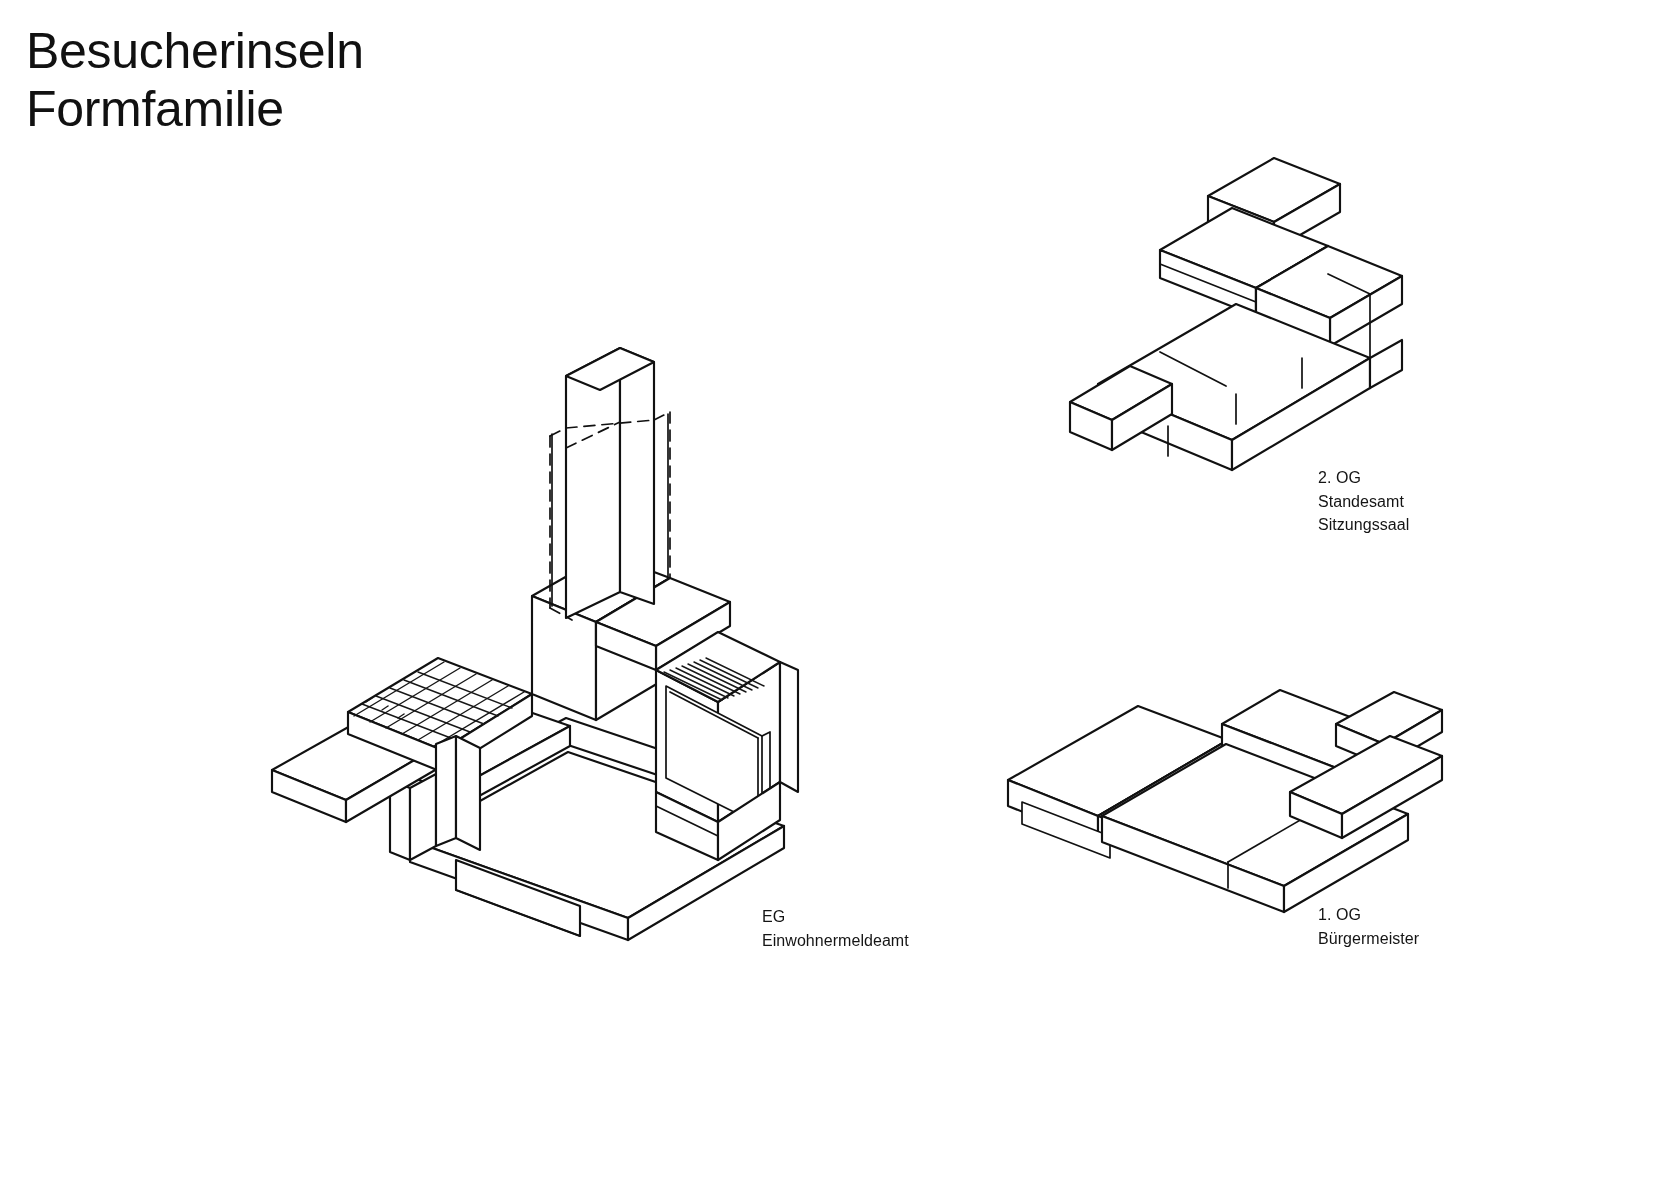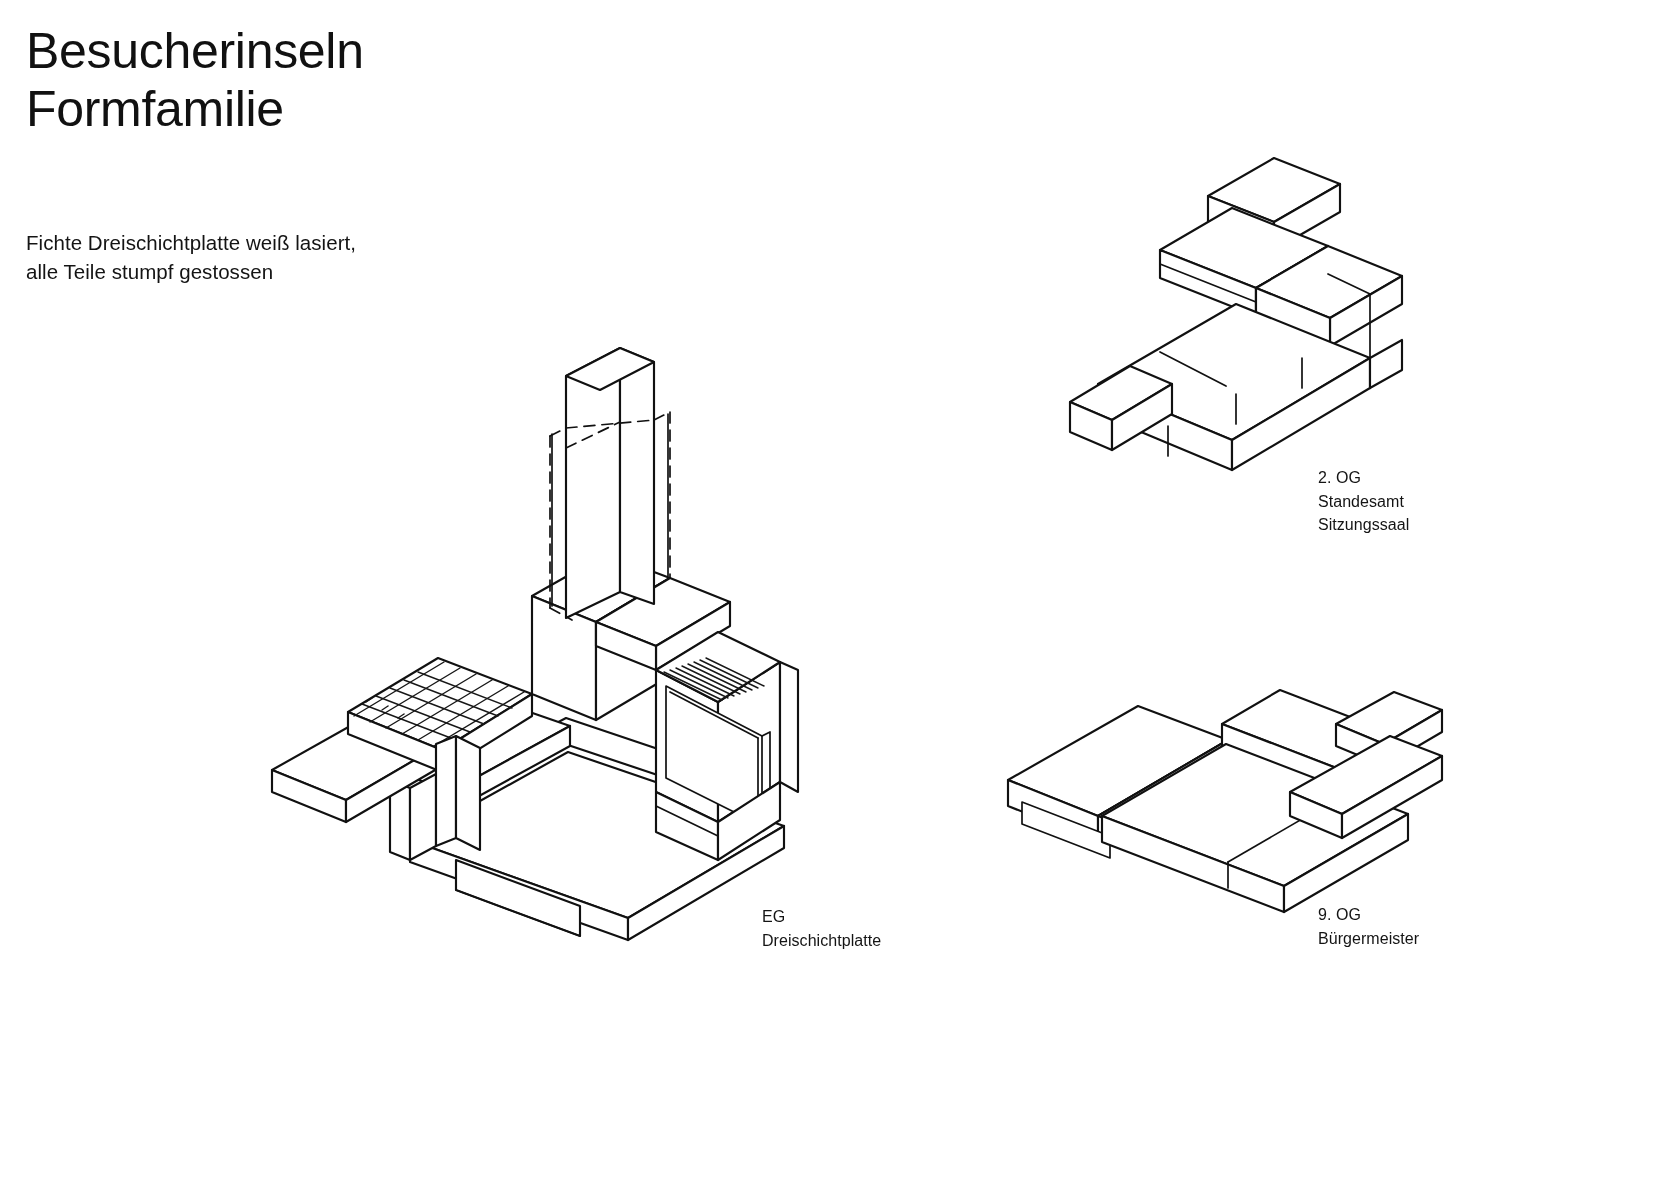--- a/index.html
+++ b/index.html
@@ -101,22 +101,20 @@
   }
 </style>
 </head>
 <body>
 
 <div id="board">
 
   <div class="title">Besucherinseln
 Formfamilie</div>
 
-  <div class="note">Fichte Dreischichtplatte weiß lasiert,
-alle Teile stumpf gestossen</div>
 
   <div class="drawing" style="left:250px; top:340px; width:600px; height:640px;">
     <svg width="600" height="640" viewBox="0 0 600 640">
 
       <path class="face" d="M172 454 L316 378 L512 444 L368 528 Z" transform="translate(0,0)"></path>
 
       <path class="face" d="M146 486 L303 400 L524 474 L370 566 Z"></path>
 
       <path class="face" d="M160 500 L318 412 L534 486 L378 578 Z"></path>
 
@@ -297,22 +295,22 @@
       <path class="face" d="M346 104 L394 124 L394 146 L346 126 Z"></path>
       <path class="face" d="M394 124 L452 90 L452 112 L394 146 Z"></path>
 
       <path class="face" d="M300 172 L400 116 L452 136 L352 194 Z"></path>
       <path class="face" d="M300 172 L352 194 L352 218 L300 196 Z"></path>
       <path class="face" d="M352 194 L452 136 L452 160 L352 218 Z"></path>
     </svg>
   </div>
 
   <div class="caption caption-eg">EG
-Dreischichtplatte</div>
+Einwohnermeldeamt</div>
 
   <div class="caption caption-2og">2. OG
 Standesamt
 Sitzungssaal</div>
 
-  <div class="caption caption-1og">9. OG
+  <div class="caption caption-1og">1. OG
 Bürgermeister</div>
 
 </div>
 
 </body></html>

